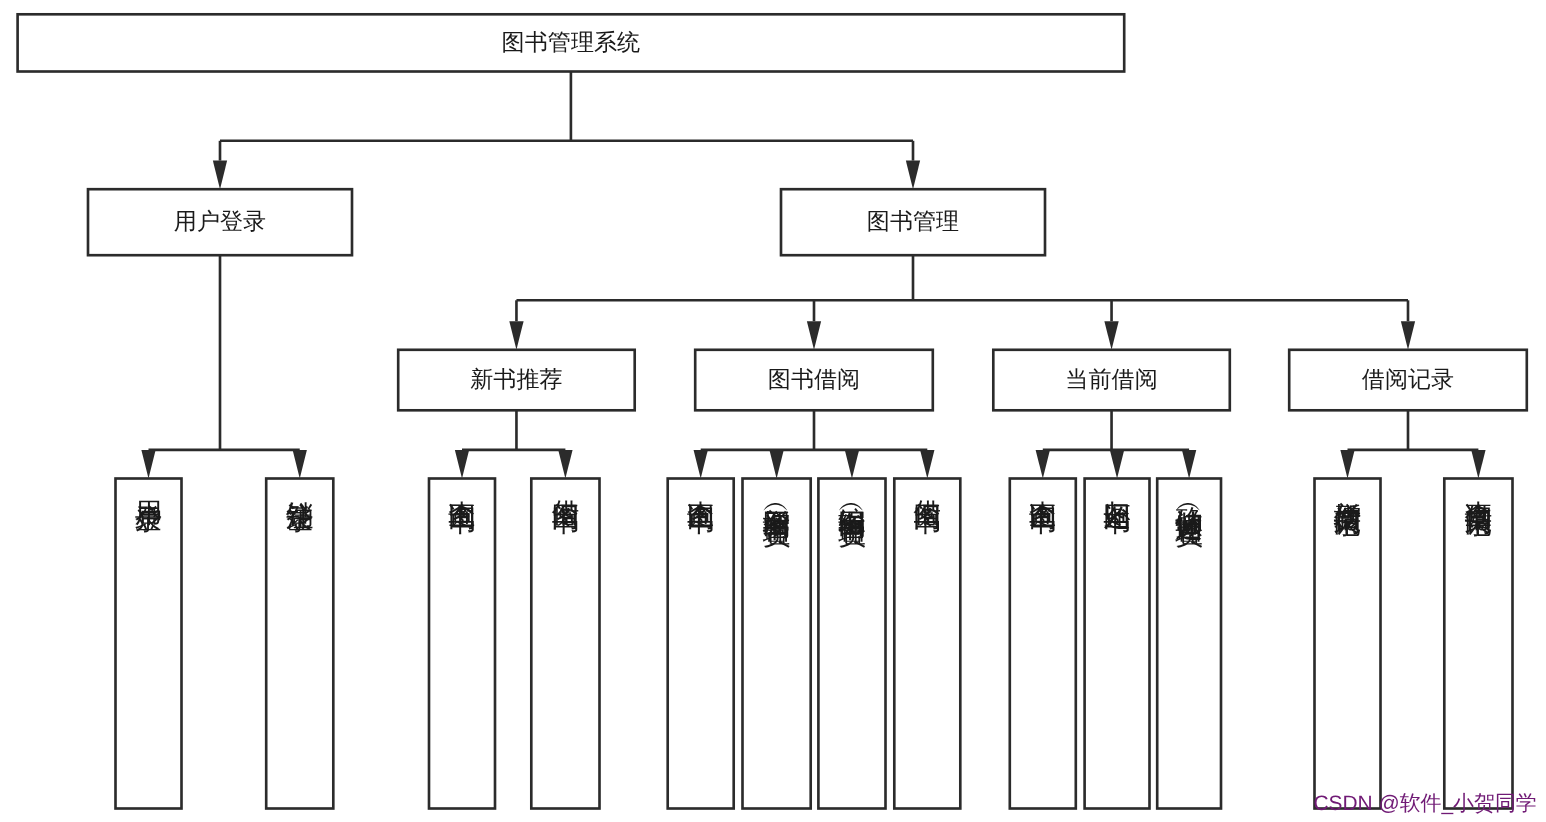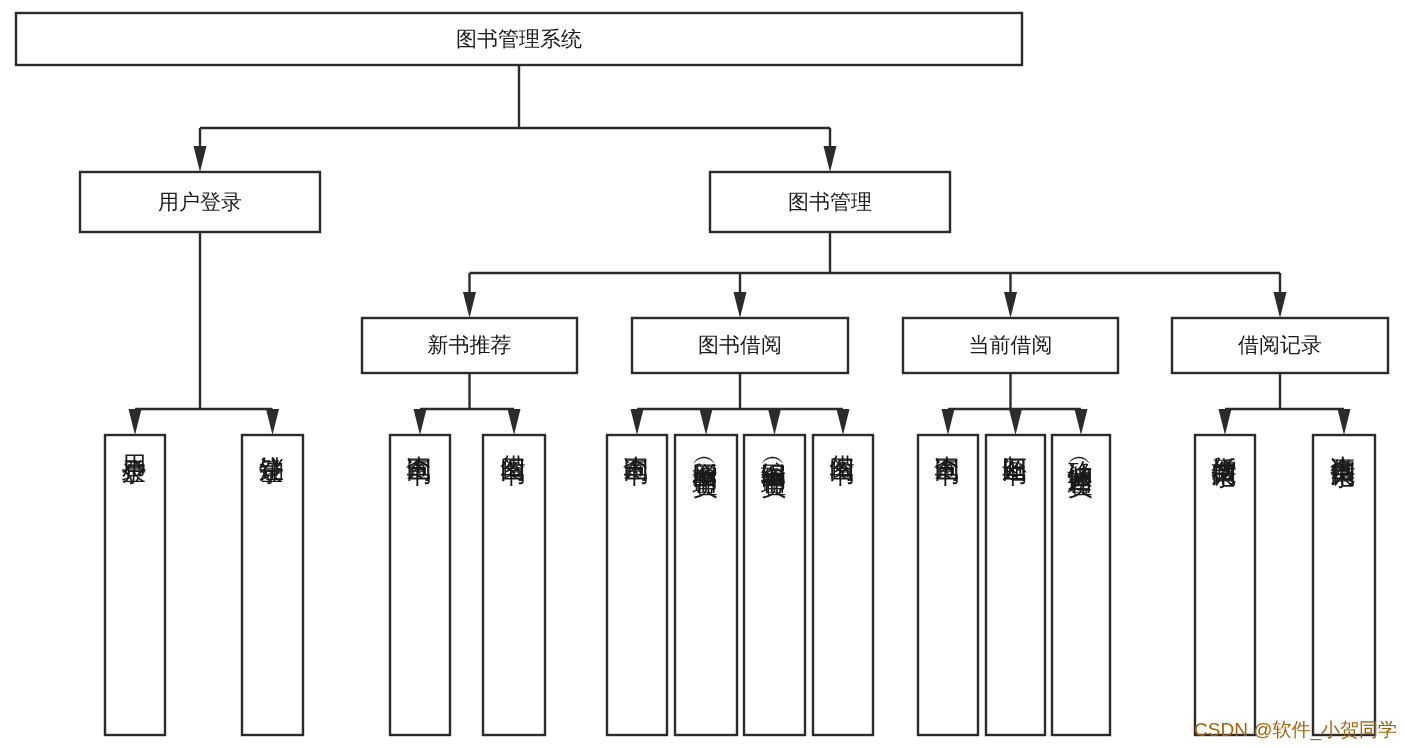--- a/index.html
+++ b/index.html
@@ -60,21 +60,21 @@
     white-space: nowrap;
     text-align: left;
     pointer-events: none;
   }
   .watermark {
     position: absolute;
     right: 8px;
     bottom: 4px;
     font-family: "Liberation Sans", "DejaVu Sans", sans-serif;
     font-size: 19px;
-    color: #a16207;
+    color: #701a75;
     white-space: nowrap;
   }
 </style>
 </head>
 <body>
 
 <div id="diagram-root">
 
   <svg class="diagram" viewBox="0 0 1405 747" xmlns="http://www.w3.org/2000/svg">
     <defs>

